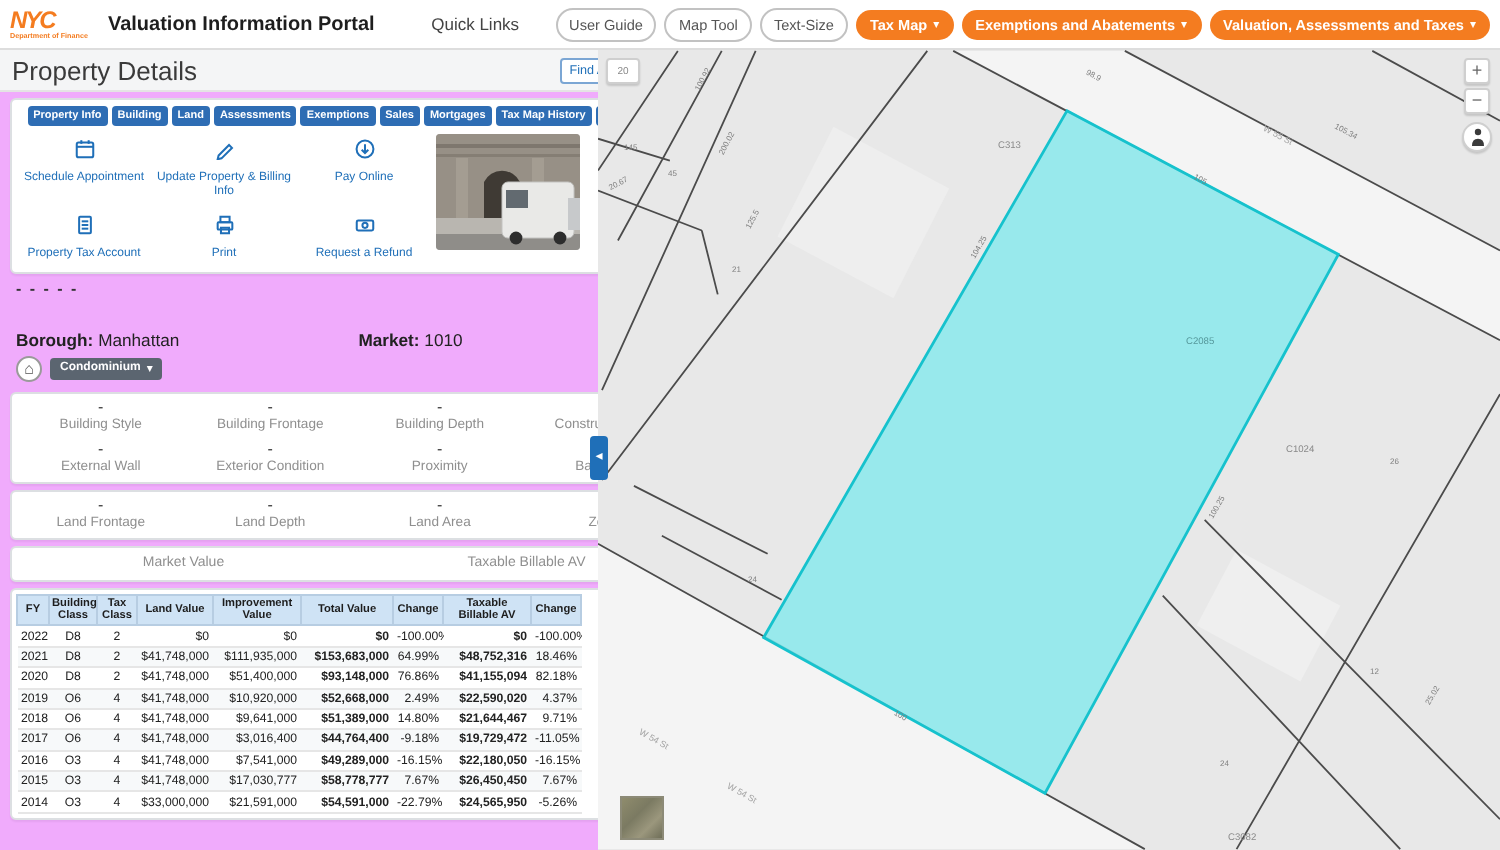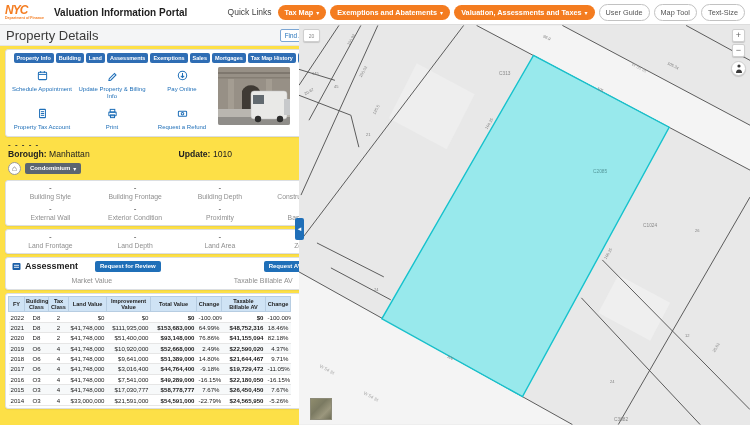--- a/index.html
+++ b/index.html
@@ -8,30 +8,30 @@
   #app { position:relative; width:750px; height:425px; background:#edeff0; }
 
   
   .topbar { position:absolute; left:0; top:0; width:750px; height:25px; background:#fff;
     border-bottom:1px solid #ddd; display:flex; align-items:center; padding:0 5px; z-index:30; }
   .logo { display:flex; flex-direction:column; margin-right:10px; cursor:pointer; }
   .logo-nyc { color:#f47c20; font-weight:bold; font-style:italic; font-size:12px; line-height:11px; letter-spacing:-1px; }
   .logo-sub { color:#f47c20; font-size:3.6px; font-weight:bold; }
   .app-title { font-size:10px; font-weight:bold; color:#1e1e1e; }
   .topbar-right { margin-left:auto; display:flex; align-items:center; gap:4px; }
-  .quick-links { font-size:8.5px; color:#444; margin-right:2px; }
+  .quick-links { font-size:8.5px; color:#444; margin-right:14px; }
   .menu-btn { background:#f47c20; color:#fff; font-size:7.3px; font-weight:bold; border-radius:9px;
     padding:3px 7px; display:flex; align-items:center; gap:3px; cursor:pointer; white-space:nowrap; }
   .menu-btn .caret { font-size:6px; }
   .plain-btn { background:#fff; border:1px solid #c2c2c2; color:#555; font-size:7.3px;
     border-radius:9px; padding:3px 6px; cursor:pointer; white-space:nowrap; }
 
   
   .left-panel { position:absolute; left:0; top:25px; width:358px; height:400px;
-    background:#fde047; border-right:1px solid #c9c9c9; overflow:hidden; }
+    background:#f0abfc; border-right:1px solid #c9c9c9; overflow:hidden; }
   .panel-head { height:21px; display:flex; align-items:center; justify-content:space-between;
     padding:0 6px; background:#f4f5f6; border-bottom:1px solid #e4e4e4; }
   .panel-title { font-size:13px; color:#3a3a3a; }
   .find-btn { background:#fff; border:1px solid #7ba6d4; color:#1f6fb8; font-size:6.3px;
     border-radius:2px; padding:2px 4px; cursor:pointer; }
 
   .card { background:#fff; border:1px solid #dcdfe2; border-radius:3px; margin:3px 7px 0 5px;
     box-shadow:0 1px 1px rgba(0,0,0,.05); }
   .top-card { padding:3px 2px 4px; }
   .tabs { display:flex; flex-wrap:nowrap; justify-content:center; gap:2px; margin-bottom:4px; }
@@ -39,21 +39,21 @@
     border-radius:2px; cursor:pointer; white-space:nowrap; }
   .actions-photo { display:flex; }
   .actions { width:208px; display:grid; grid-template-columns:1fr 1fr 1fr; row-gap:5px; column-gap:2px; }
   .action { display:flex; flex-direction:column; align-items:center; cursor:pointer; text-align:center; }
   .action svg { width:11px; height:11px; }
   .action-label { font-size:6px; color:#1f6fb8; line-height:1.2; margin-top:1px; }
   .photo { width:72px; height:58px; border-radius:2px; overflow:hidden; margin-left:2px; cursor:pointer; }
 
   .ident { padding:3px 8px 2px; }
   .addr { font-size:8px; font-weight:bold; color:#333; letter-spacing:1px; }
-  .bbl-row { display:flex; justify-content:space-between; font-size:8.6px; color:#222; margin-top:0; }
+  .bbl-row { display:flex; justify-content:space-between; font-size:8.6px; color:#222; margin-top:16px; }
   .bbl-row b { font-weight:bold; }
   .badge-row { display:flex; align-items:center; gap:4px; margin-top:3px; }
   .home-circle { width:13px; height:13px; border:1px solid #9a9a9a; border-radius:50%;
     display:flex; align-items:center; justify-content:center; font-size:8px; color:#555; background:#fff; }
   .type-badge { background:#5b6570; color:#fff; font-size:6px; font-weight:bold; border-radius:2px;
     padding:2px 5px; display:flex; gap:3px; align-items:center; cursor:pointer; }
 
   .sect-head { display:flex; align-items:center; gap:4px; padding:3px 6px 1px; }
   .sect-title { font-size:9px; font-weight:bold; color:#222; }
   .sect-icon { width:9px; height:9px; flex:0 0 auto; }
@@ -110,37 +110,37 @@
 
   <div class="topbar">
     <div class="logo">
       <span class="logo-nyc">NYC</span>
       <span class="logo-sub">Department of Finance</span>
     </div>
     <span class="app-title">Valuation Information Portal</span>
     <div class="topbar-right">
       <span class="quick-links">Quick Links</span>
       <span style="display:flex;gap:4px;">
+          <span class="plain-btn">User Guide</span>
+          <span class="plain-btn">Map Tool</span>
+          <span class="plain-btn">Text-Size</span>
+        </span>
+      <span style="display:flex;gap:4px;">
           <span class="menu-btn">
             <span>Tax Map</span>
             <span class="caret">▾</span>
           </span>
           <span class="menu-btn">
             <span>Exemptions and Abatements</span>
             <span class="caret">▾</span>
           </span>
           <span class="menu-btn">
             <span>Valuation, Assessments and Taxes</span>
             <span class="caret">▾</span>
           </span>
-        </span>
-      <span style="display:flex;gap:4px;">
-          <span class="plain-btn">User Guide</span>
-          <span class="plain-btn">Map Tool</span>
-          <span class="plain-btn">Text-Size</span>
         </span>
     </div>
   </div>
 
   <div class="left-panel">
     <div class="panel-head">
       <span class="panel-title">Property Details</span>
       <span class="find-btn">Find Another Property</span>
     </div>
 
@@ -222,21 +222,21 @@
             <rect x="66" y="32" width="6" height="16" fill="#c7c9cb"></rect>
           </svg>
         </div>
       </div>
     </div>
 
     <div class="ident">
       <div class="addr">- - - - -</div>
       <div class="bbl-row">
         <span><b>Borough:</b> <span>Manhattan</span></span>
-        <span><b>Update:</b> <span>1010</span></span>
+        <span><b>Market:</b> <span>1010</span></span>
         <span><b>Lot:</b> <span>44</span></span>
       </div>
       <div class="badge-row">
         <span class="home-circle">⌂</span>
         <span class="type-badge">
           <span>Condominium</span>
           <span class="caret">▾</span>
         </span>
       </div>
     </div>
@@ -293,30 +293,20 @@
             <div class="lab">Land Area</div>
           </div>
           <div class="field">
             <div class="val">-</div>
             <div class="lab">Zoning</div>
           </div>
         </div>
     </div>
 
     <div class="card">
-      <div class="assess-head">
-        <svg class="sect-icon" viewBox="0 0 9 9">
-            <rect x="0.5" y="1" width="8" height="7" rx="1" fill="#1b5fa8"></rect>
-            <rect x="2" y="2.8" width="5" height="0.9" fill="#fff"></rect>
-            <rect x="2" y="4.8" width="5" height="0.9" fill="#fff"></rect>
-          </svg>
-        <span class="sect-title">Assessment</span>
-        <span class="mini-btn" style="margin-left:8px;">Request for Review</span>
-        <span class="mini-btn" style="margin-left:auto;margin-right:28px;">Request AVHS</span>
-      </div>
       <div class="assess-labels">
           <span>Market Value</span>
           <span>Taxable Billable AV</span>
         </div>
     </div>
 
     <div class="card avh-card">
       <table class="avh">
         <colgroup>
           <col style="width:16px">

